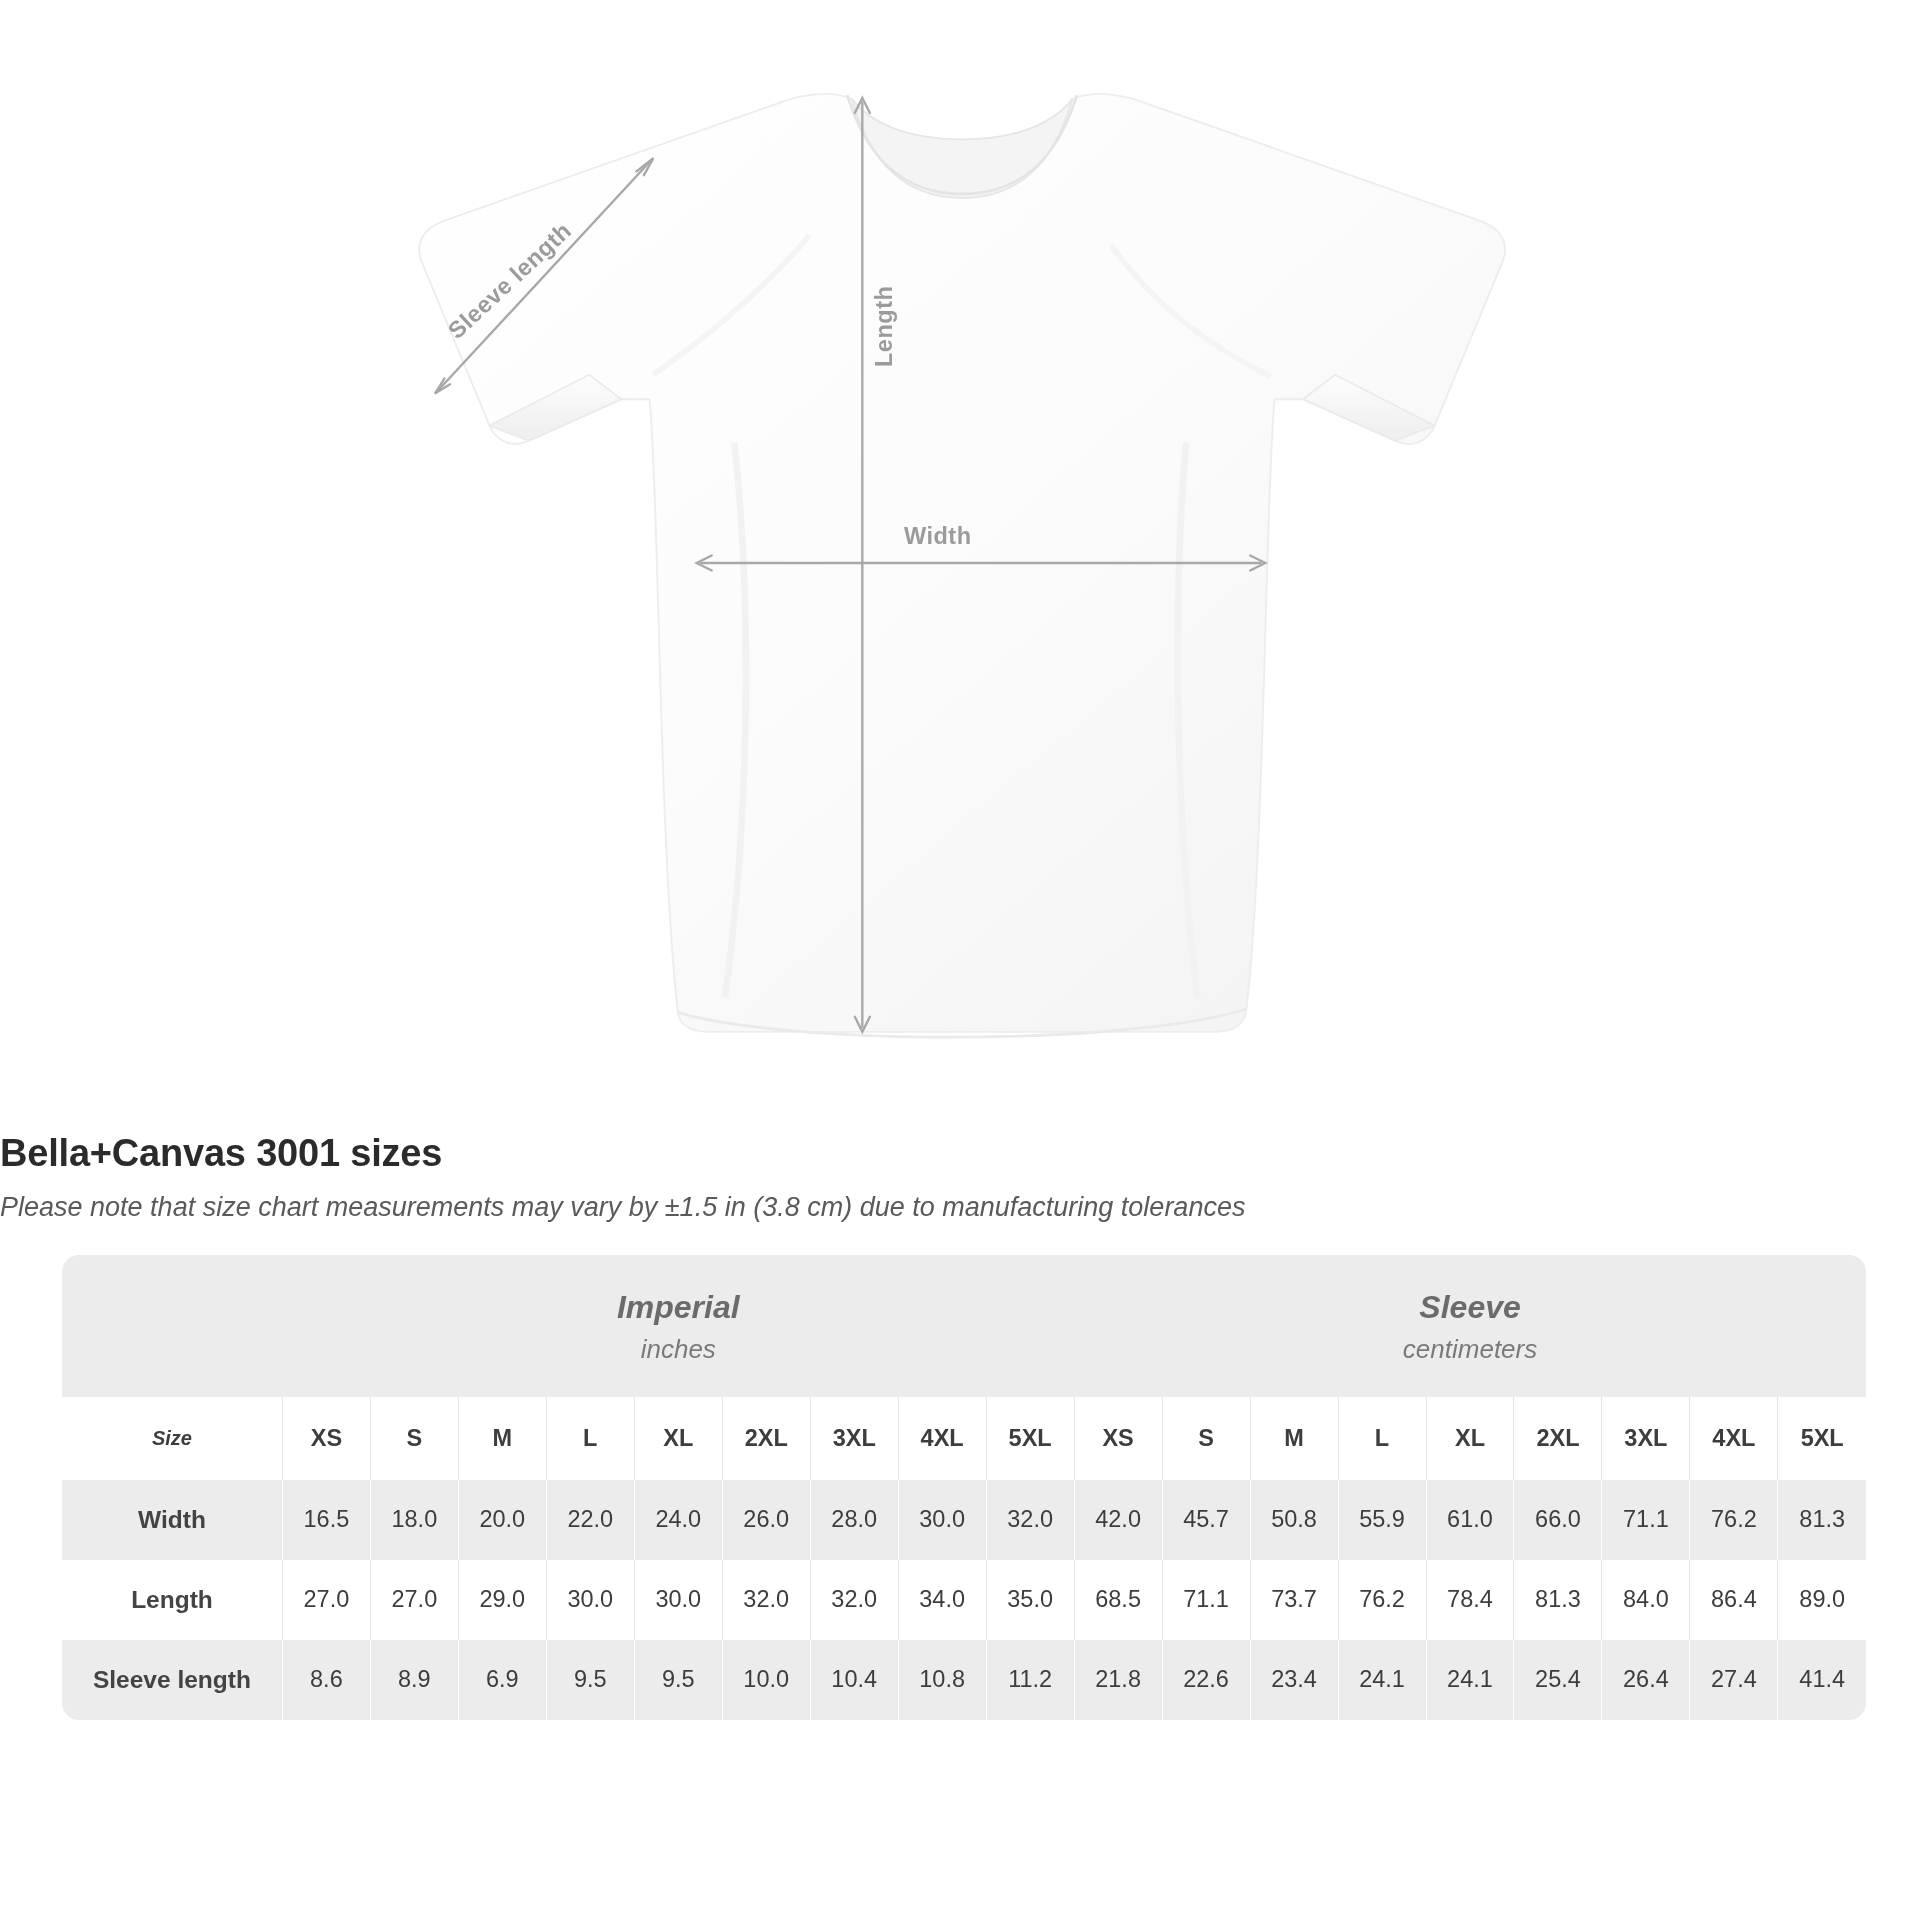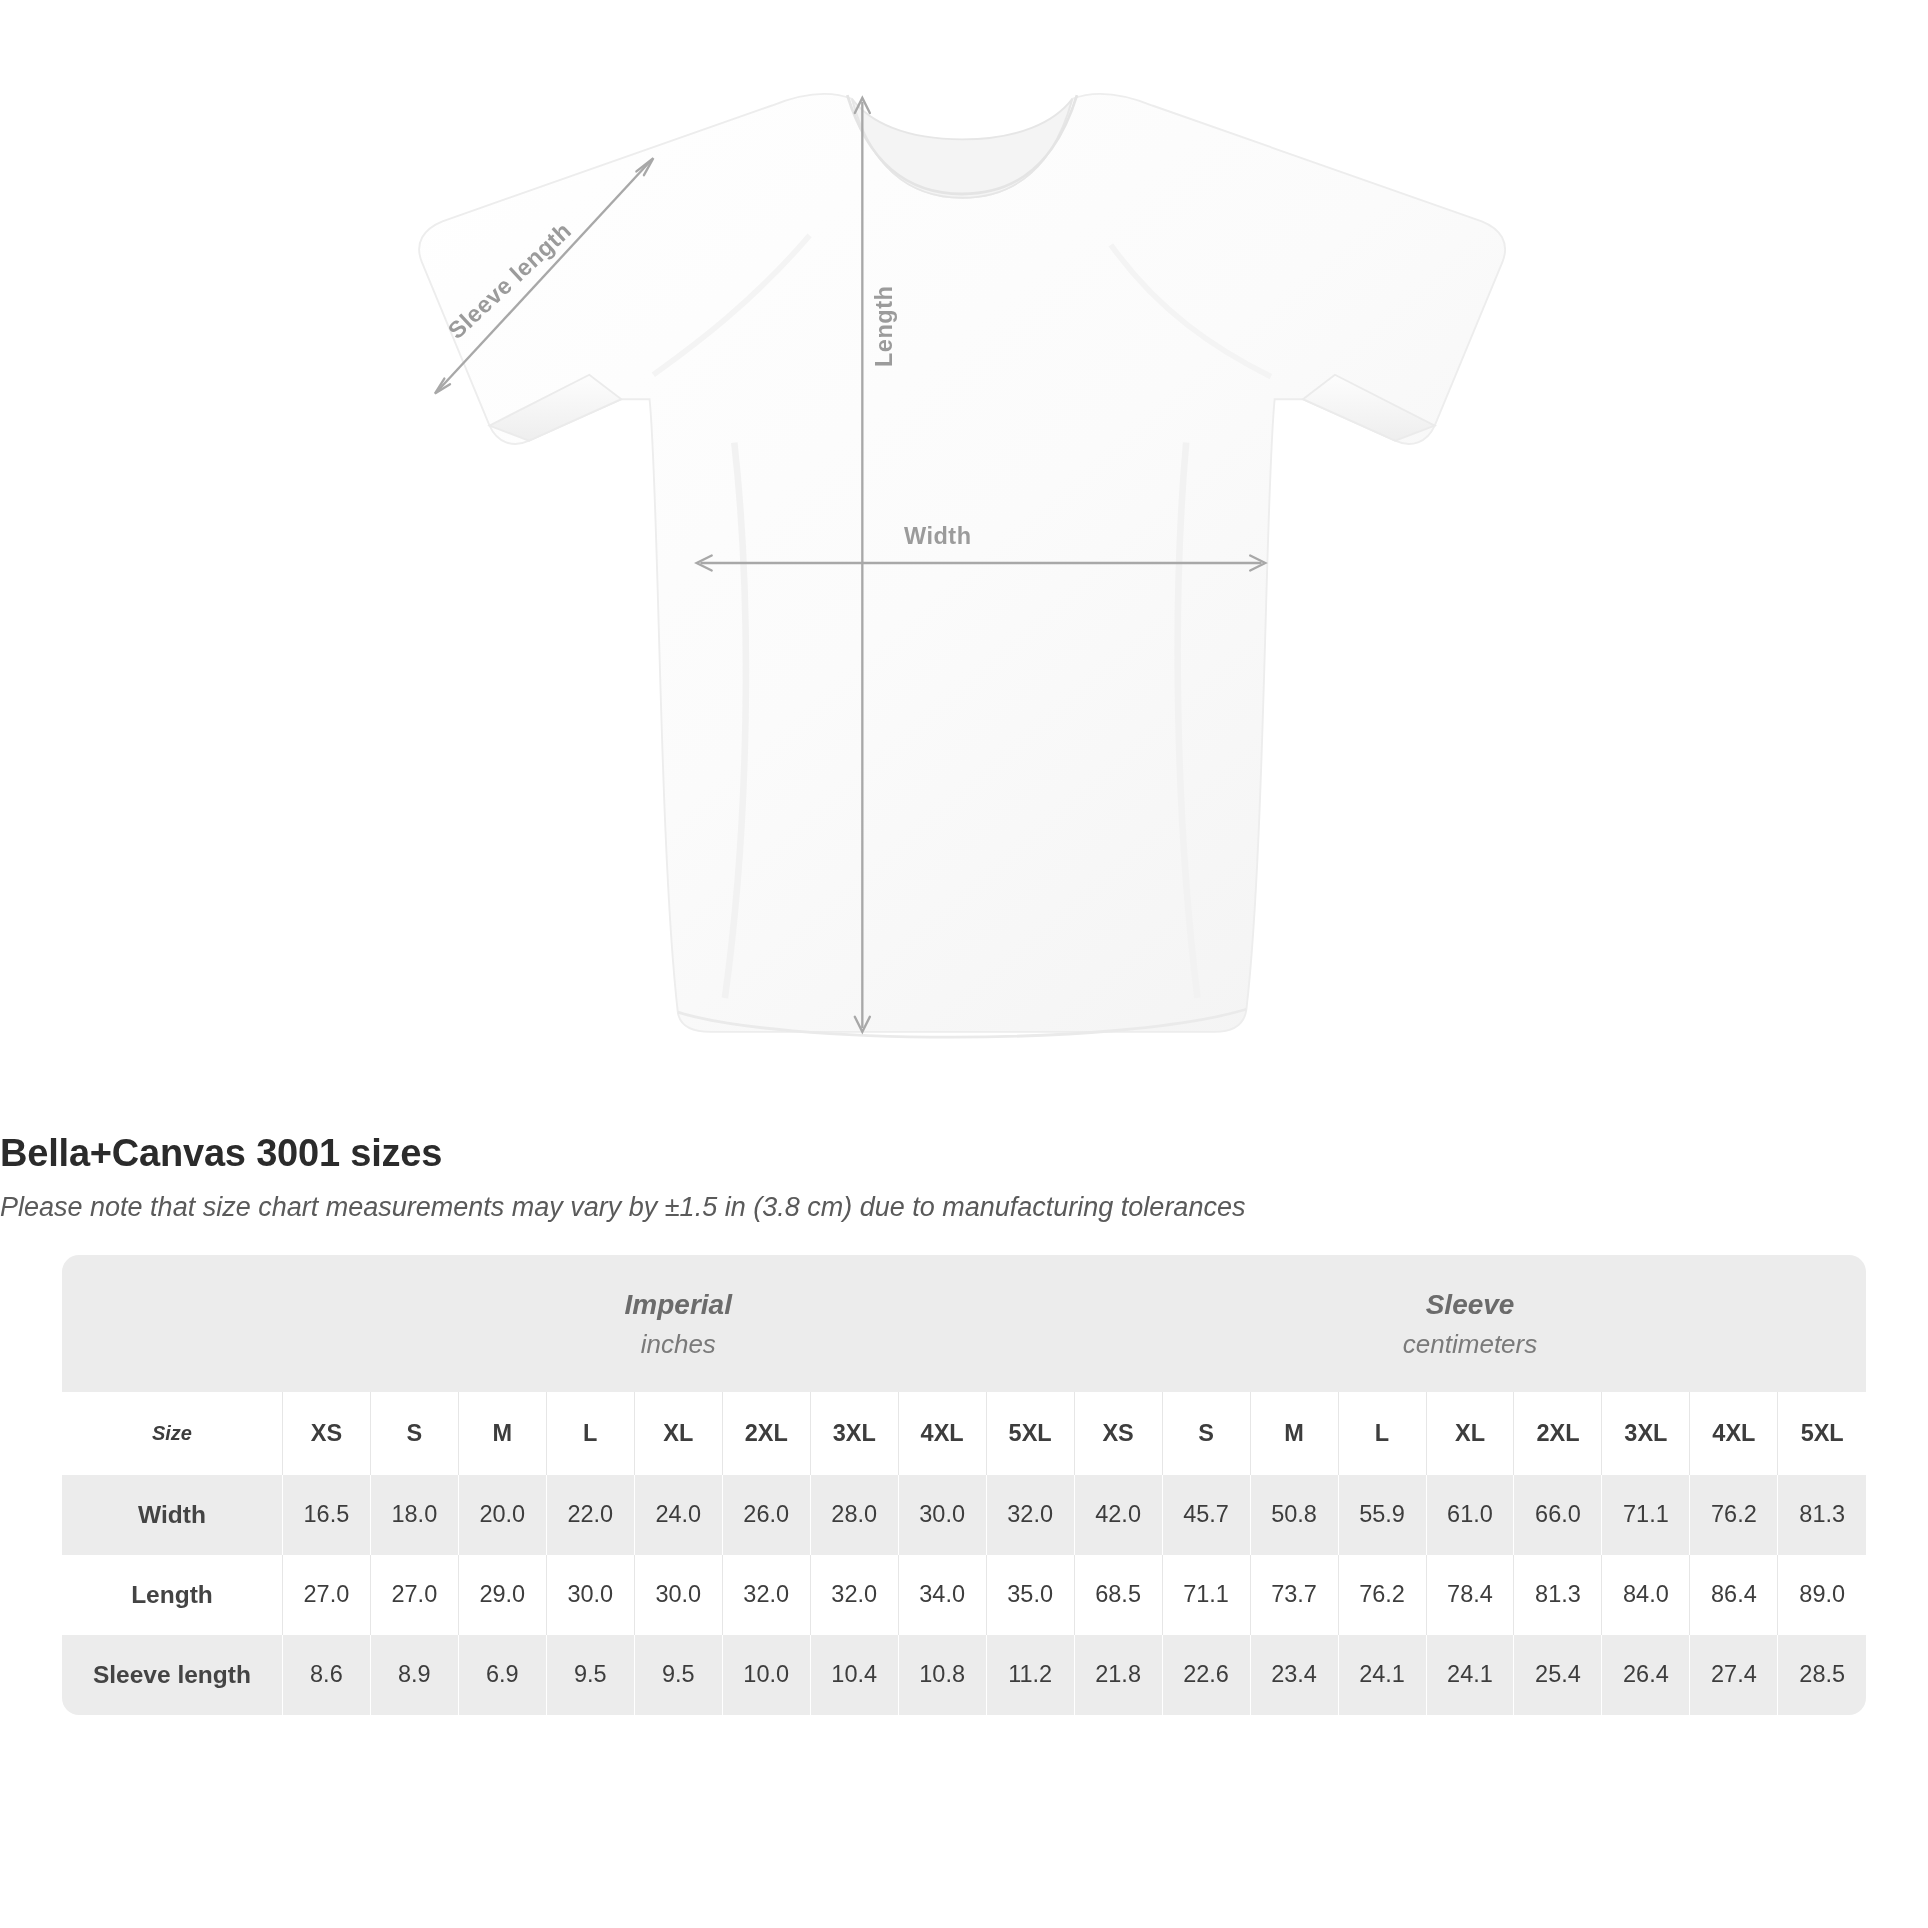--- a/index.html
+++ b/index.html
@@ -92,21 +92,21 @@
     font-size: 23.5px;
     color: #3d3d3d;
     border: none;
   }
   
   .unit-row td {
     background: #ececec;
     padding: 34px 0 32px 0;
   }
   .unit-name {
-    font-size: 28px;
+    font-size: 32px;
     font-weight: bold;
     font-style: italic;
     color: #6b6b6b;
   }
   .unit-sub {
     font-size: 26px;
     font-style: italic;
     color: #7a7a7a;
     margin-top: 7.5px;
   }
@@ -326,20 +326,20 @@
           <td class="col-sep">10.8</td>
           <td class="col-sep">11.2</td>
           <td class="col-sep">21.8</td>
           <td class="col-sep">22.6</td>
           <td class="col-sep">23.4</td>
           <td class="col-sep">24.1</td>
           <td class="col-sep">24.1</td>
           <td class="col-sep">25.4</td>
           <td class="col-sep">26.4</td>
           <td class="col-sep">27.4</td>
-          <td class="col-sep">28.5</td>
+          <td class="col-sep">41.4</td>
         </tr>
       </tbody>
     </table>
   </div>
 
 </div>
 
 
 </body></html>

